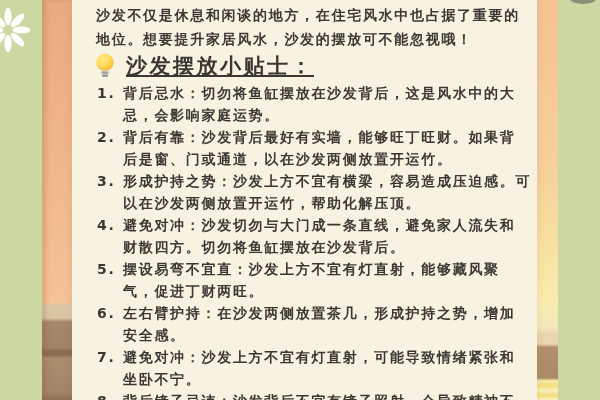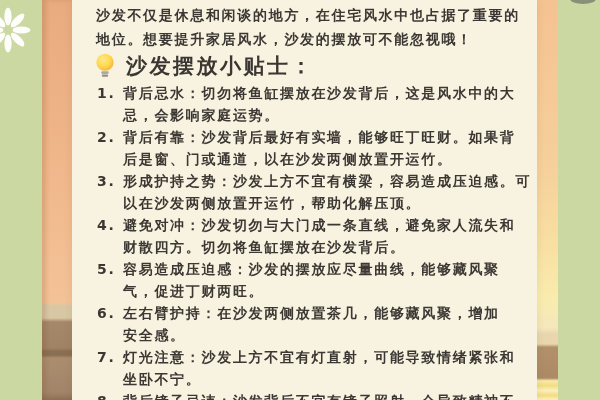--- a/index.html
+++ b/index.html
@@ -47,21 +47,21 @@
   }
   .content {
     position:absolute; left:24px; top:3px; width:441px;
     color:#3b3833;
   }
   .intro {
     font-size:14px; line-height:24px; letter-spacing:1.7px;
     font-weight:700; white-space:pre-line;
   }
   .tips-header {
-    display:flex; align-items:flex-start; height:28px; margin:1px 7px 2px -2px;
+    display:flex; align-items:flex-start; height:28px; margin:1px 7px 2px -2px;text-decoration:underline;
   }
   .bulb { width:22px; height:28px; flex:0 0 22px; margin-right:10px; }
   .tips-title {
     font-size:21px; font-weight:700; letter-spacing:2.5px; color:#3a3631;
   }
   .tips { font-size:14px; line-height:22px; letter-spacing:1.7px; font-weight:700; }
   .tip  { position:relative; padding-left:27px; }
   .tip .num  { position:absolute; left:1px; top:0; }
   .tip .text { white-space:pre-line; display:block; }
 </style>
@@ -125,31 +125,31 @@
             <span class="text">形成护持之势：沙发上方不宜有横梁，容易造成压迫感。可
 以在沙发两侧放置开运竹，帮助化解压顶。</span>
           </div>
           <div class="tip">
             <span class="num">4.</span>
             <span class="text">避免对冲：沙发切勿与大门成一条直线，避免家人流失和
 财散四方。切勿将鱼缸摆放在沙发背后。</span>
           </div>
           <div class="tip">
             <span class="num">5.</span>
-            <span class="text">容易造成压迫感：沙发的摆放应尽量曲线，能够藏风聚
+            <span class="text">摆设易弯不宜直：沙发上方不宜有灯直射，能够藏风聚
 气，促进丁财两旺。</span>
           </div>
           <div class="tip">
             <span class="num">6.</span>
-            <span class="text">左右臂护持：在沙发两侧放置茶几，能够藏风聚，增加
+            <span class="text">左右臂护持：在沙发两侧放置茶几，形成护持之势，增加
 安全感。</span>
           </div>
           <div class="tip">
             <span class="num">7.</span>
-            <span class="text">灯光注意：沙发上方不宜有灯直射，可能导致情绪紧张和
+            <span class="text">避免对冲：沙发上方不宜有灯直射，可能导致情绪紧张和
 坐卧不宁。</span>
           </div>
           <div class="tip">
             <span class="num">8.</span>
             <span class="text">背后镜子忌讳：沙发背后不宜有镜子照射，会导致精神不</span>
           </div>
         </div>
 
     </div>
   </div>

